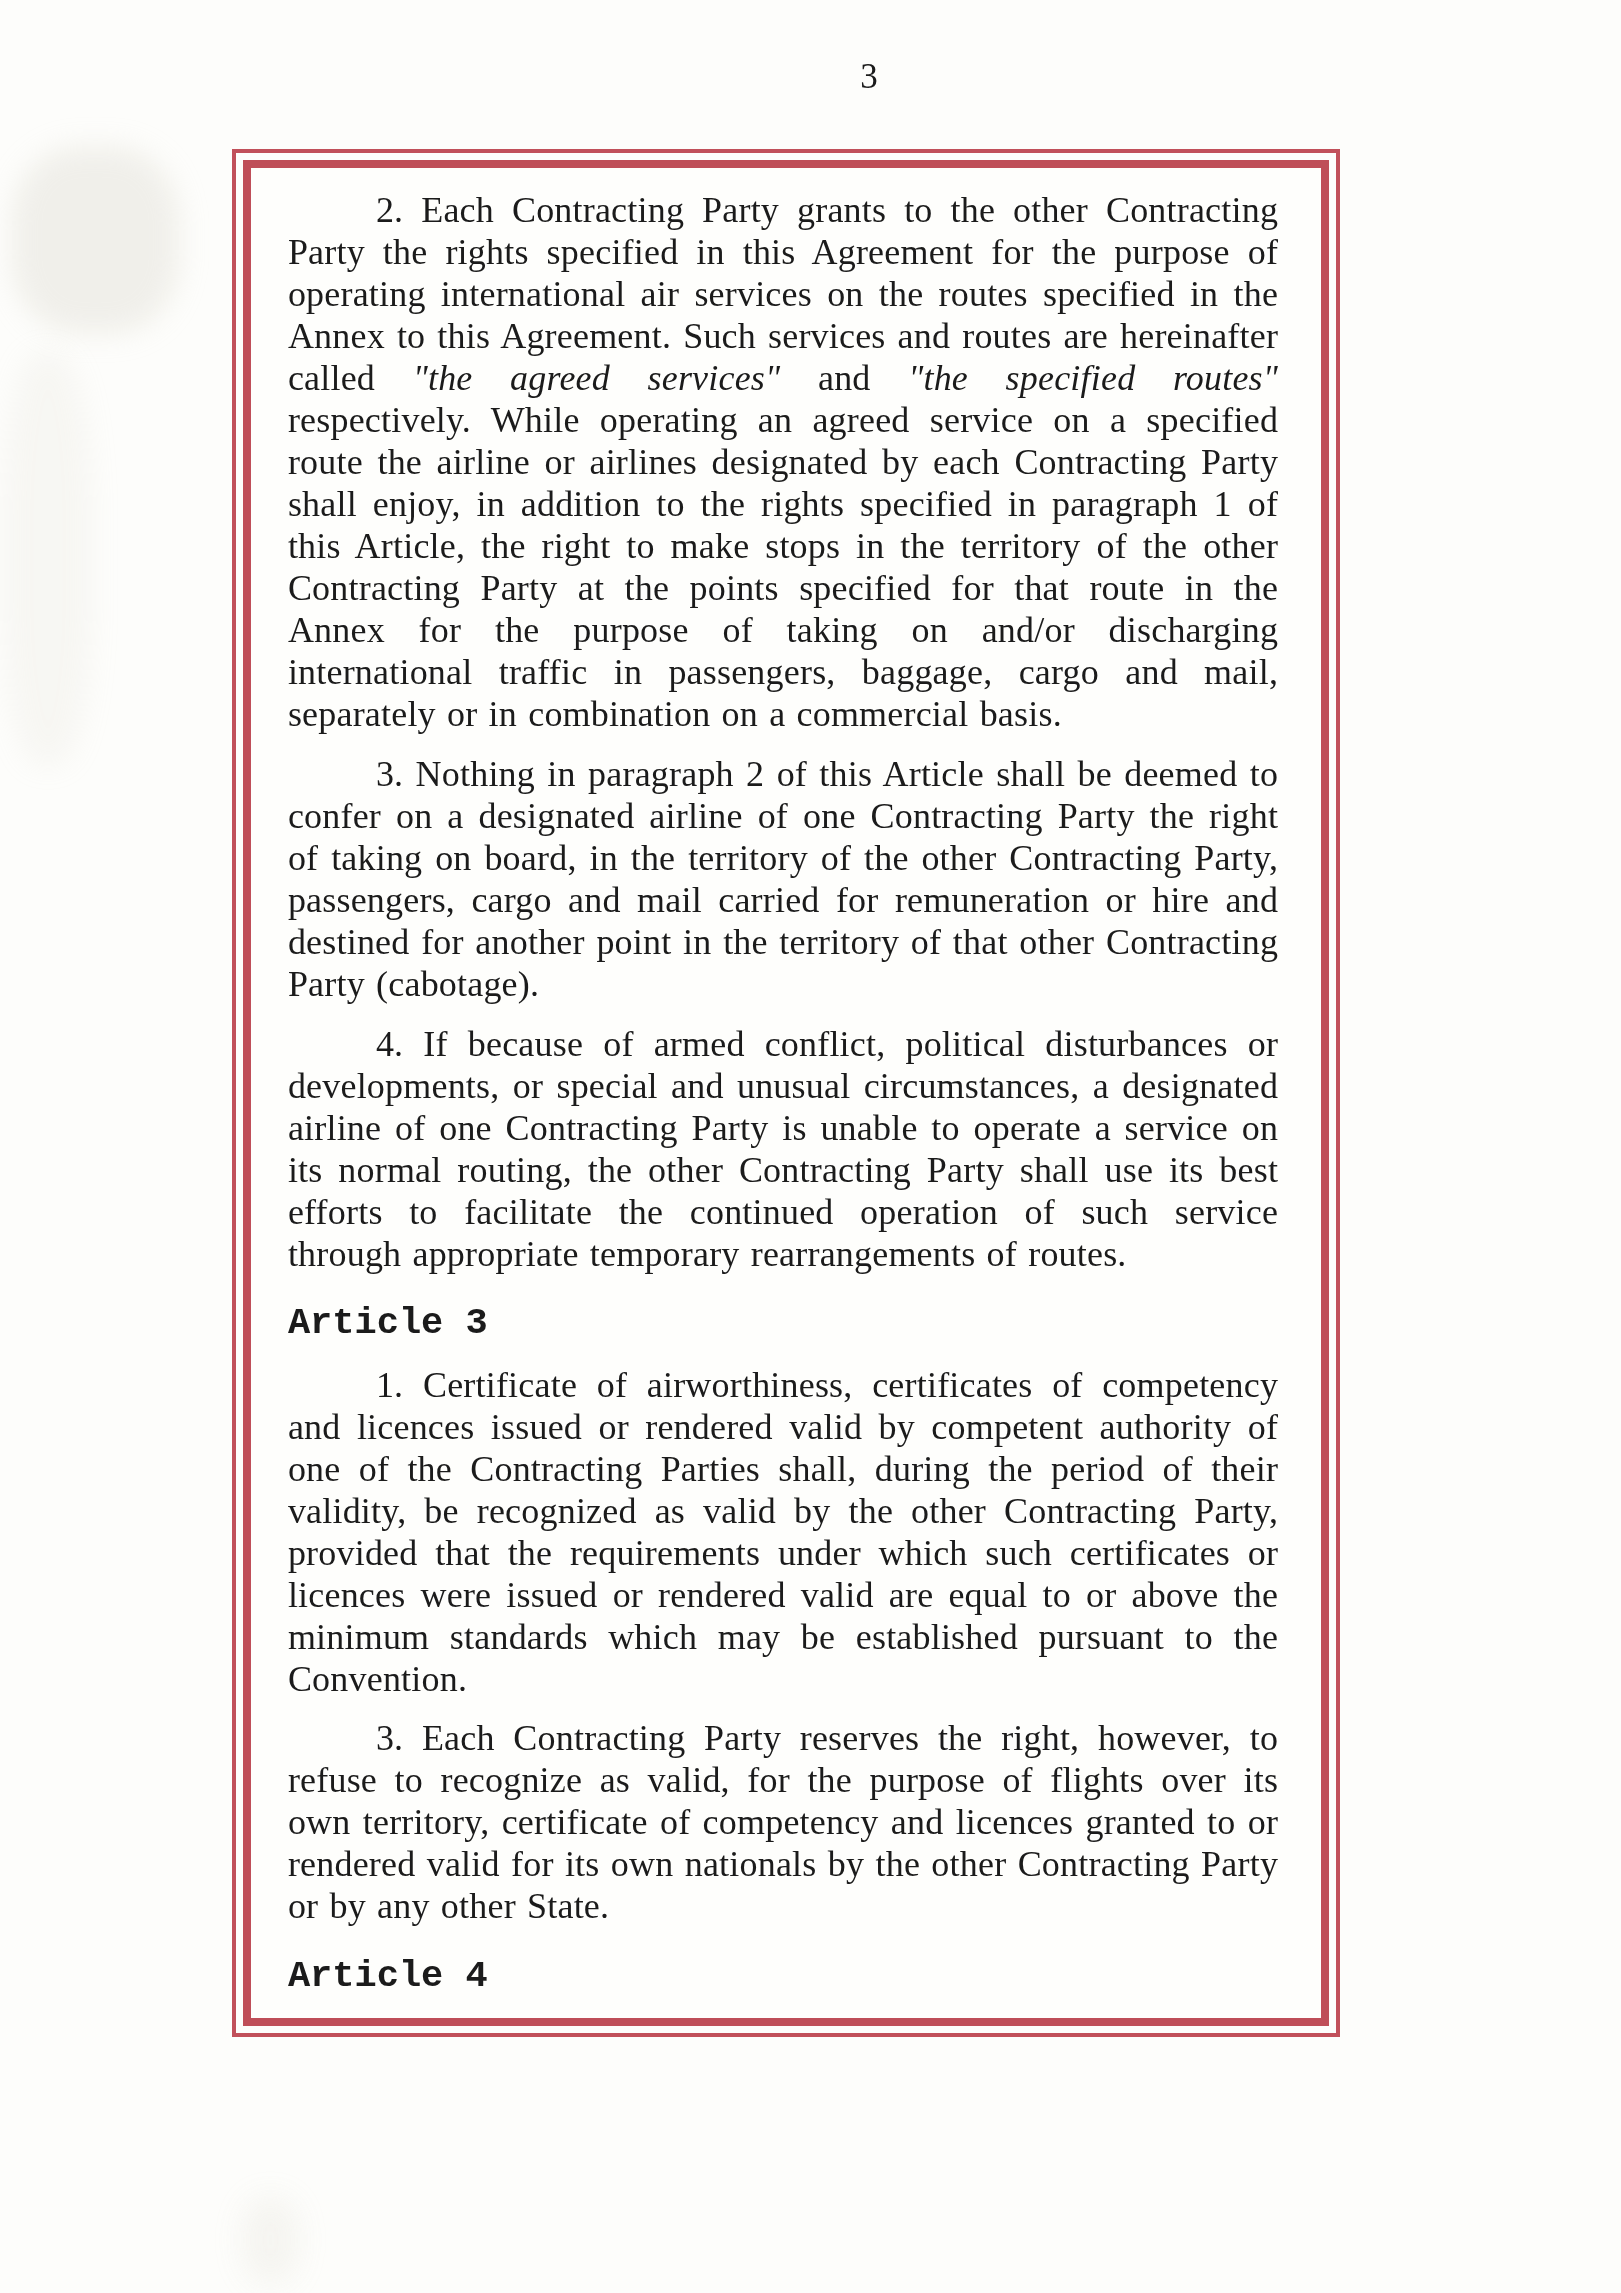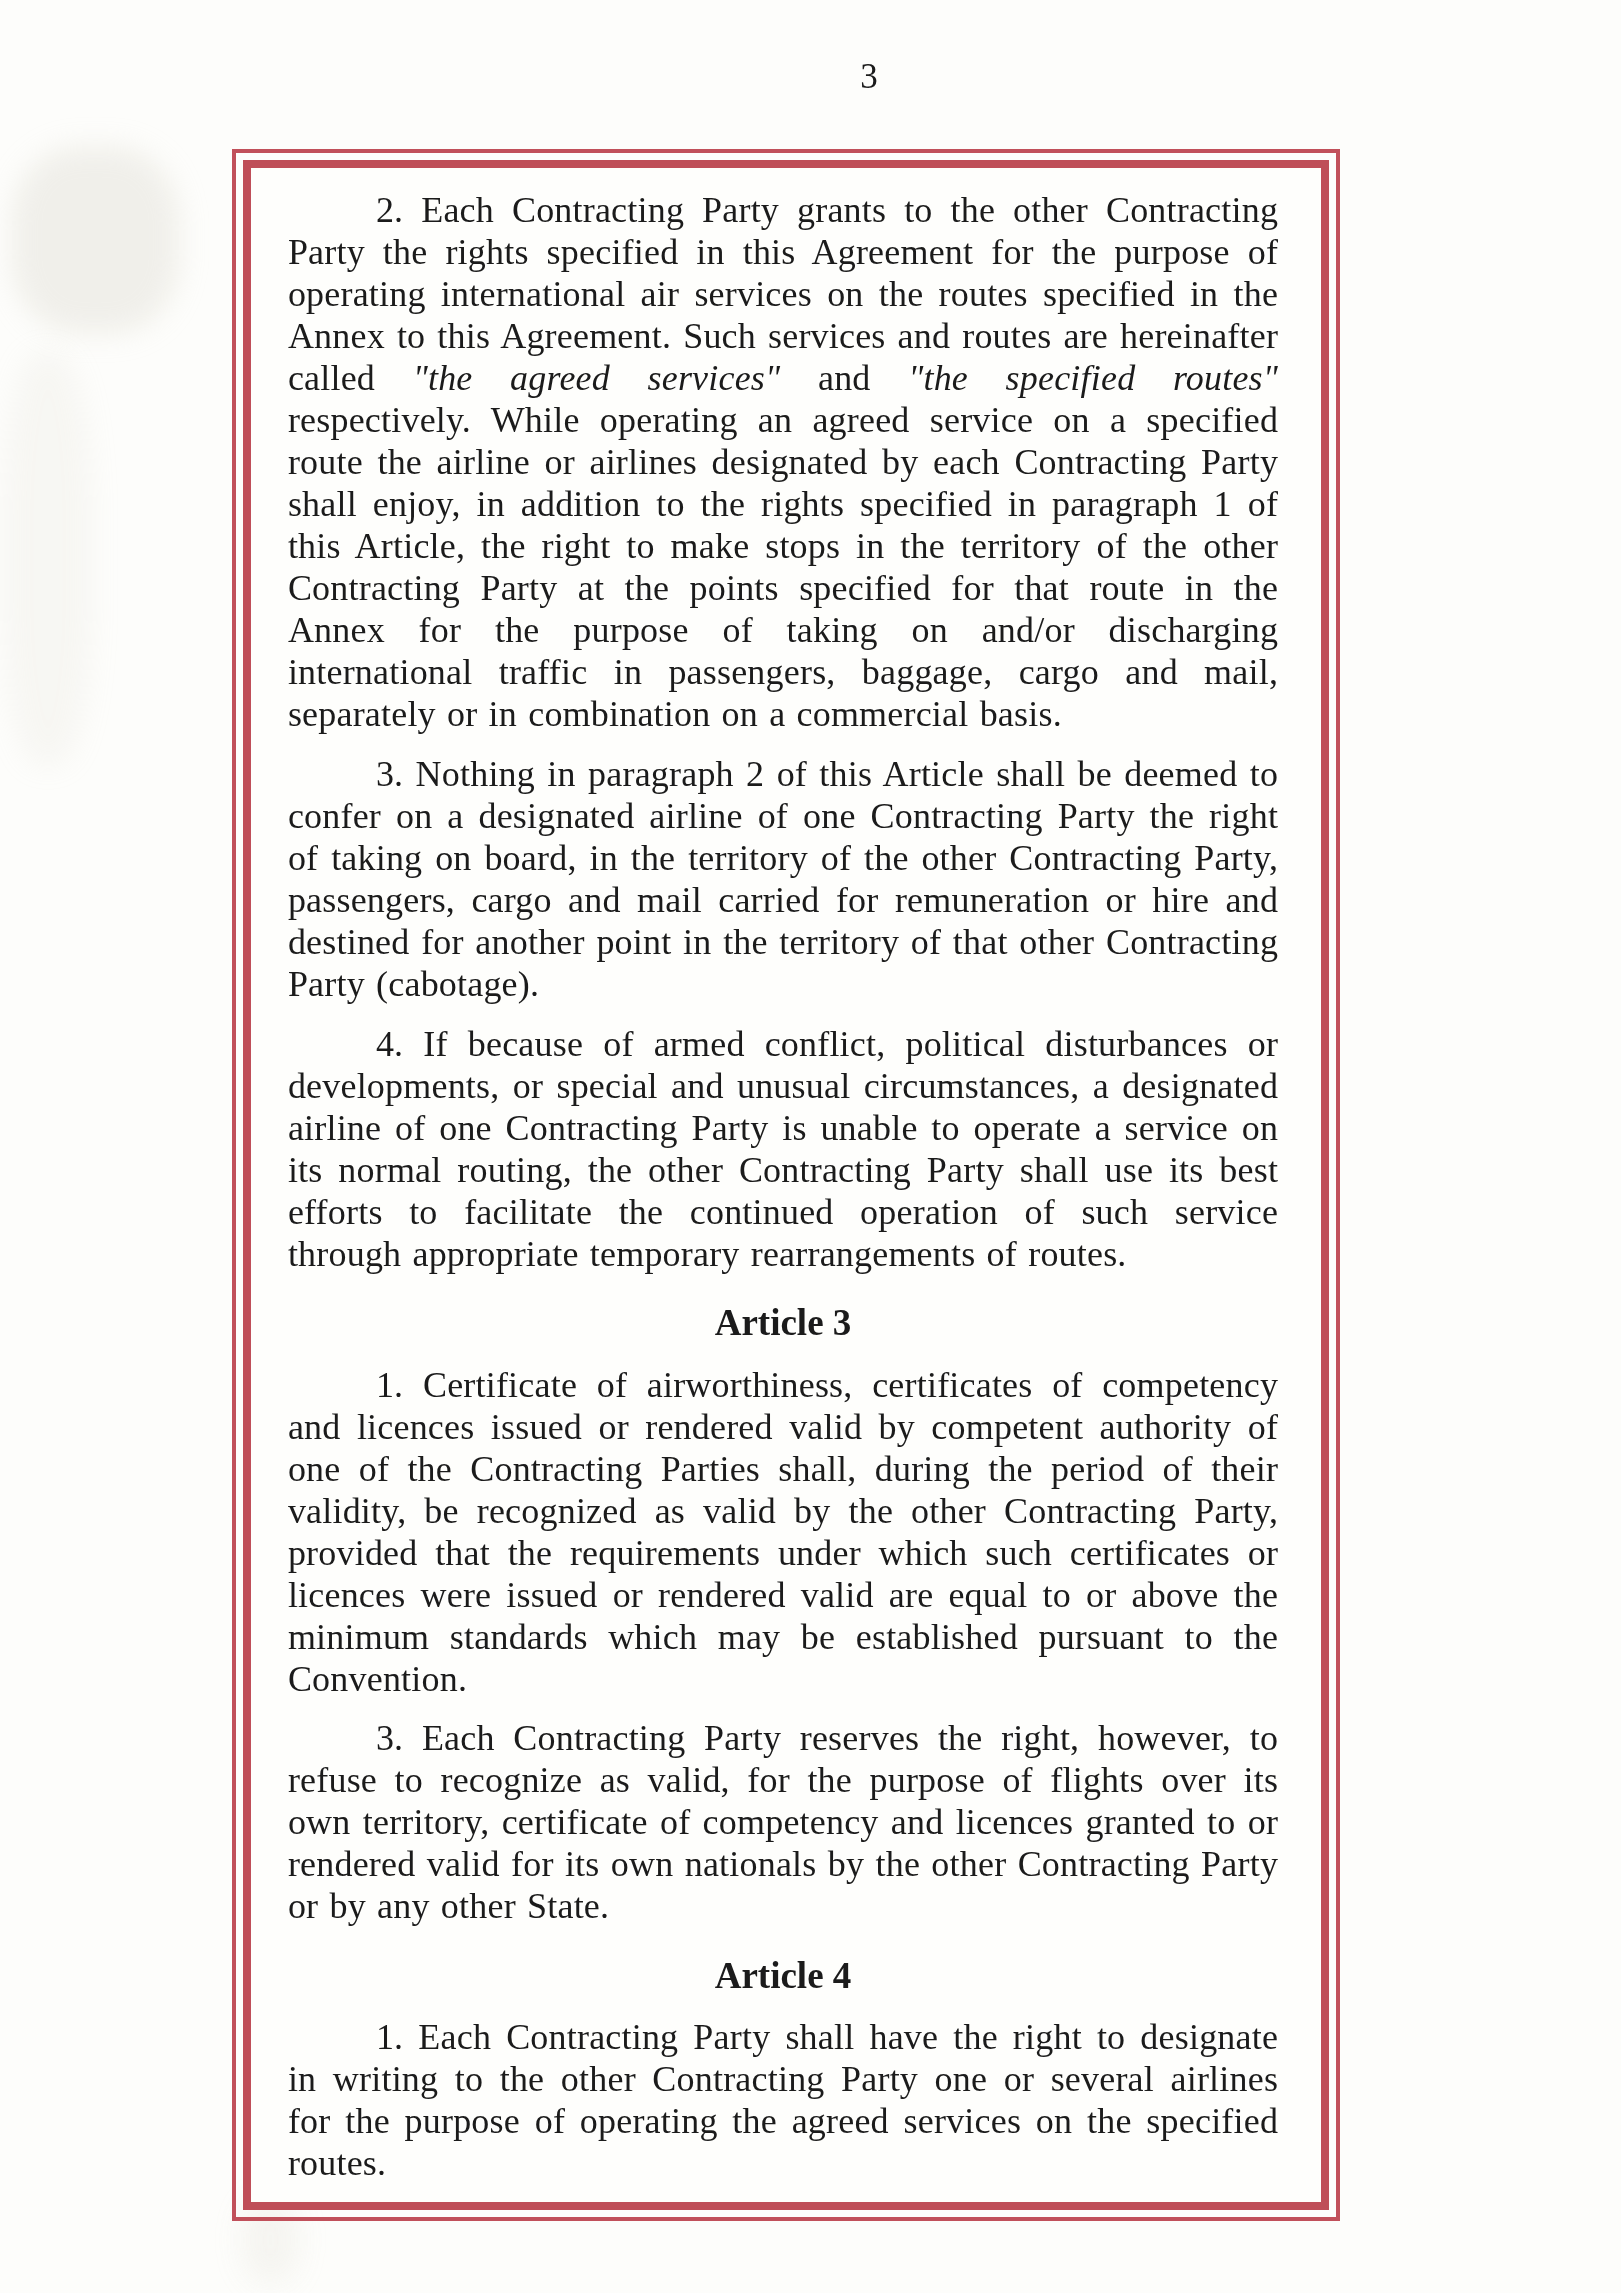--- a/index.html
+++ b/index.html
@@ -62,21 +62,21 @@
     text-align: justify;
     text-indent: 88px;
     letter-spacing: 0.2px;
     word-spacing: 2px;
   }
   .doc-body p:first-child { margin-top: 7.8px; }
   .doc-body .it { font-style: italic; }
 
   .heading-block {
     margin: 25.5px 0 2px 0;
-    text-align: center;
+    font-family: Liberation Mono, monospace;
   }
   .heading-block .h-line {
     font-weight: bold;
     font-size: 37px;
     line-height: 46px;
     text-indent: 0;
   }
 </style>
 </head>
 <body>
@@ -96,19 +96,18 @@
           <p><span>3. Nothing in paragraph 2 of this Article shall be deemed to confer on a designated airline of one Contracting Party the right of taking on board, in the territory of the other Contracting Party, passengers, cargo and mail carried for remuneration or hire and destined for another point in the territory of that other Contracting Party  (cabotage).</span></p>
           <p><span>4. If because of armed conflict, political disturbances or developments, or special and unusual circumstances, a designated airline of one Contracting Party is unable to operate a service on its normal routing, the other Contracting Party shall use its best efforts to facilitate the continued operation of such service through appropriate temporary rearrangements of routes.</span></p>
           <div class="heading-block">
             <div class="h-line">Article 3</div>
           </div>
           <p><span>1. Certificate of airworthiness, certificates of competency and licences issued or rendered valid by competent authority of one of the Contracting Parties shall, during the period of their validity, be recognized as valid by the other Contracting Party, provided that the requirements under which such certificates or licences were issued or rendered valid are equal to or above the minimum standards which may be established pursuant to the Convention.</span></p>
           <p><span>3. Each Contracting Party reserves the right, however, to refuse to recognize as valid, for the purpose of flights over its own territory, certificate of competency and licences granted to or rendered valid for its own nationals by the other Contracting Party or by any other State.</span></p>
           <div class="heading-block">
             <div class="h-line">Article 4</div>
           </div>
-          <p><span>1. Each Contracting Party shall have the right to designate in writing to the other Contracting Party one or several airlines for the purpose of operating the agreed services on the specified routes.</span></p>
         </div>
     </div>
   </div>
 
 </div>
 
 
 </body></html>

